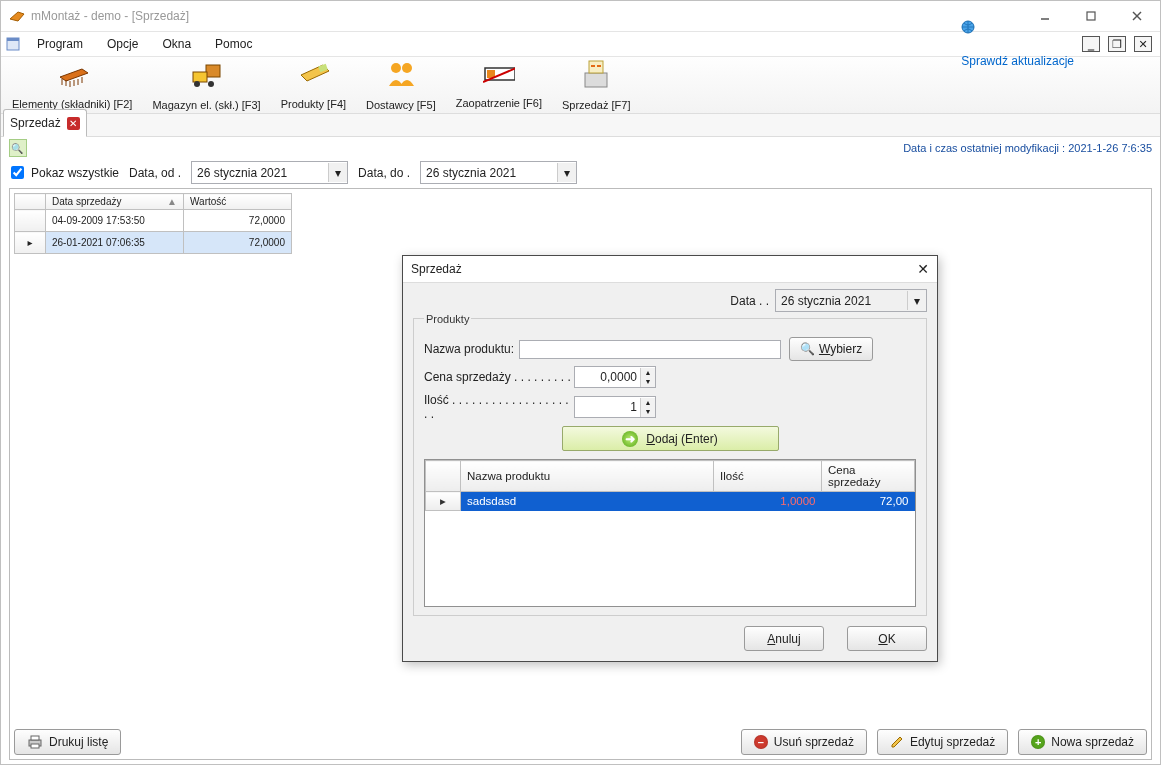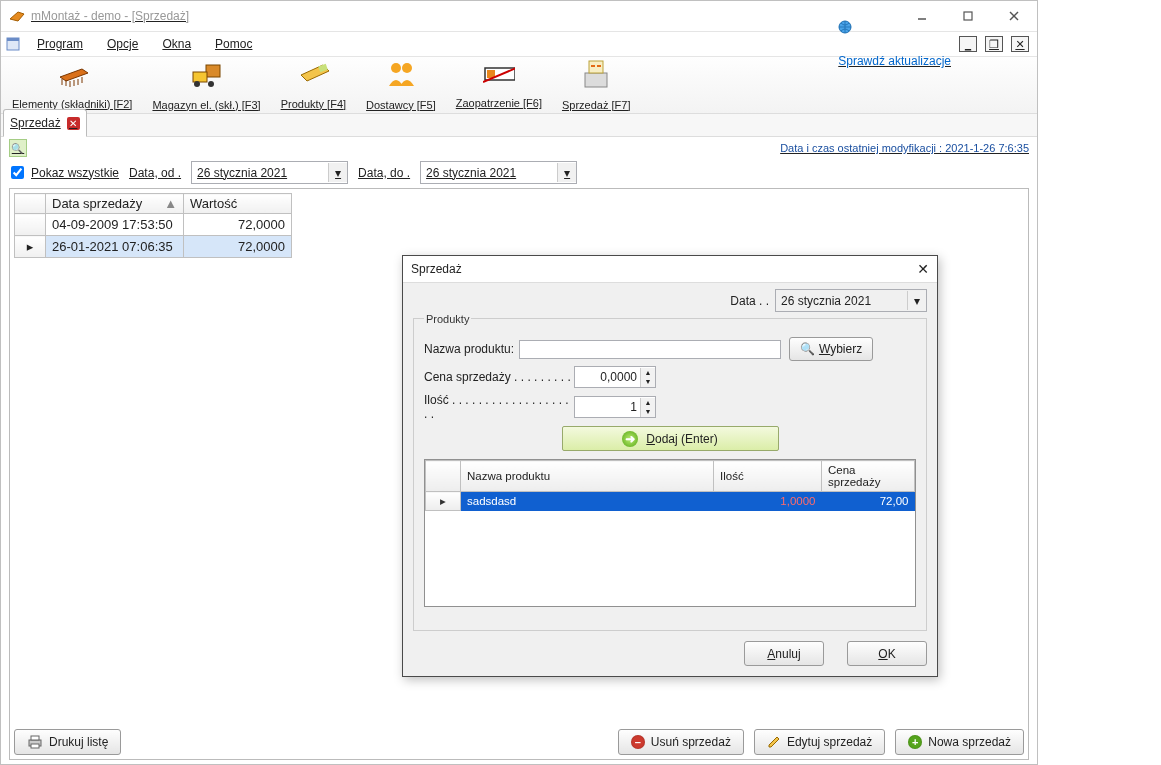--- a/index.html
+++ b/index.html
@@ -1,16 +1,16 @@
 <!DOCTYPE html>
 <html><head>
 <meta charset="utf-8">
 <style>
   html,body{margin:0;padding:0;font-family:"Segoe UI",Tahoma,sans-serif;font-size:12px;color:#222;background:#fff;}
-  .window{width:1038px;height:765px;border:1px solid #c0c0c0;box-sizing:border-box;position:relative;display:flex;flex-direction:column;background:#fff;text-decoration:underline;}
+  .window{width:1161px;height:765px;border:1px solid #c0c0c0;box-sizing:border-box;position:relative;display:flex;flex-direction:column;background:#fff;}
   
   .titlebar{height:30px;background:#fff;display:flex;align-items:center;justify-content:space-between;border-bottom:1px solid #e5e5e5;}
   .titlebar .t-left{display:flex;align-items:center;gap:6px;padding-left:8px;color:#999;}
   .titlebar .t-right{display:flex;}
   .sysbtn{width:46px;height:30px;display:flex;align-items:center;justify-content:center;color:#666;}
   
   .menubar{height:24px;display:flex;align-items:center;gap:2px;padding:0;border-bottom:1px solid #e5e5e5;justify-content:space-between;position:relative;}
   .menubar .mb-left{display:flex;align-items:center;}
   .menubar .mb-left .mb-icon{width:24px;height:24px;display:flex;align-items:center;justify-content:center;}
   .menu{padding:4px 12px;cursor:default;}
@@ -33,36 +33,36 @@
   .modrow .rtxt{color:#1a4fa0;font-size:11px;}
   .filterrow{display:flex;align-items:center;gap:10px;padding:4px 8px;}
   .chk{display:flex;align-items:center;gap:7px;}
   .chk input{margin:0;}
   .dateinput{width:155px;height:21px;border:1px solid #abadb3;display:flex;align-items:center;}
   .dateinput .dt{flex:1;padding:0 5px;}
   .dateinput .arrow{width:18px;height:19px;border-left:1px solid #ccc;display:flex;align-items:center;justify-content:center;background:#f1f1f1;}
   .panel{flex:1;border:1px solid #bbb;margin:0 6px 2px 6px;position:relative;}
   .gridcontainer{position:absolute;left:4px;top:4px;}
   table.grid{border-collapse:collapse;background:#fff;}
-  table.grid th,table.grid td{border:1px solid #c0c0c0;padding:2px 6px;font-size:13px;}
+  table.grid th,table.grid td{border:1px solid #c0c0c0;padding:2px 6px;font-size:10px;}
   table.grid th{background:linear-gradient(#fff,#f0f0f0);font-weight:normal;}
   table.grid td{height:17px;}
   .rowsel{background:#d6e6f9;}
   .rowptr{width:18px;text-align:center;background:linear-gradient(#fff,#f0f0f0);}
   
   .bottombar{position:absolute;left:4px;right:4px;bottom:4px;display:flex;justify-content:space-between;}
   .bottombar .btns-right{display:flex;gap:10px;}
   .btn{height:24px;background:linear-gradient(#fefefe,#e5e5e5);border:1px solid #9a9a9a;padding:0 12px;display:flex;align-items:center;gap:6px;border-radius:3px;}
   .circ{width:14px;height:14px;border-radius:50%;display:flex;align-items:center;justify-content:center;color:#fff;font-size:11px;font-weight:bold;box-shadow:inset 0 0 2px rgba(0,0,0,.3);}
   
   .dialog{position:absolute;left:401px;top:254px;width:534px;background:#f0f0f0;border:1px solid #4a4a4a;box-shadow:2px 3px 10px rgba(0,0,0,.25);}
   .dlg-title{height:26px;background:#fff;border-bottom:1px solid #ddd;display:flex;align-items:center;justify-content:space-between;padding:0 8px;}
   .dlg-body{padding:6px 10px 10px 10px;}
   .dlg-row{display:flex;align-items:center;justify-content:flex-end;gap:6px;margin-bottom:6px;}
-  .fieldset{border:1px solid #cdcdcd;padding:4px 10px 23px 10px;margin-bottom:0;}
+  .fieldset{border:1px solid #cdcdcd;padding:4px 10px 8px 10px;margin-bottom:0;}
   .fieldset .legend{font-size:11px;color:#333;background:#f0f0f0;position:relative;top:-11px;display:inline-block;padding:0 2px;}
   .frow{display:flex;align-items:center;margin-bottom:5px;}
   .flabel{width:150px;}
   input.txt{height:19px;border:1px solid #abadb3;padding:0 3px;box-sizing:border-box;}
   .spin{width:80px;height:20px;border:1px solid #abadb3;display:flex;align-items:center;padding-right:0;justify-content:flex-end;background:#fff;}
   .spin .val{flex:1;text-align:right;padding-right:3px;}
   .spin .sp{width:14px;height:19px;border-left:1px solid #ccc;display:flex;flex-direction:column;}
   .spin .sp div{flex:1;display:flex;align-items:center;justify-content:center;font-size:7px;background:#f2f2f2;}
   .widebtn{display:flex;align-items:center;justify-content:center;gap:8px;width:215px;height:23px;margin:0 auto;background:linear-gradient(#f3f9de,#dbeea8);border:1px solid #98aa6b;border-radius:2px;}
   .greenarrow{width:16px;height:16px;border-radius:50%;background:radial-gradient(#b9ec6e,#54a513);display:flex;align-items:center;justify-content:center;color:#fff;font-weight:bold;}

